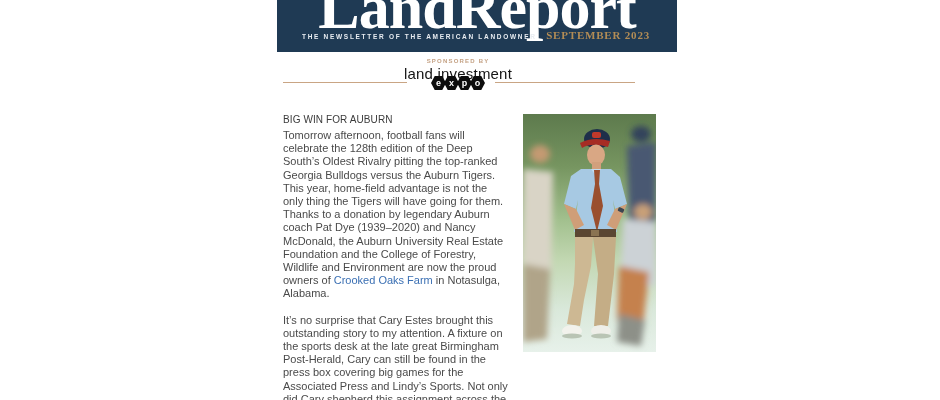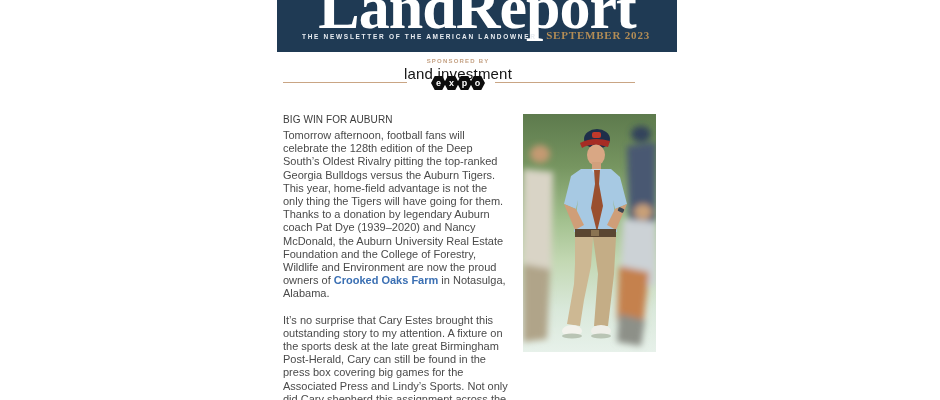--- a/index.html
+++ b/index.html
@@ -68,21 +68,21 @@
     padding:4px 2px 0 25px;
   }
   .article-text { flex:0 0 225px; }
   .article-heading {
     color:#3b3b3b; font-size:10px; font-weight:normal;
     letter-spacing:0.1px; margin-bottom:4px;
   }
   .article-text p {
     color:#4a4a4a; font-size:11px; line-height:13.2px; margin-bottom:13px;
   }
-  .body-link { color:#3a6fb3; font-weight:bold; text-decoration:none; cursor:pointer; }
+  .body-link { color:#3a6fb3; font-weight:normal; text-decoration:none; cursor:pointer; }
 
   .photo-frame { width:133px; height:238px; overflow:hidden; background:#7f9a6d; }
   .photo-frame svg { display:block; }
 </style>
 </head>
 <body>
 
 <div class="page">
   <div class="email-column">
 

